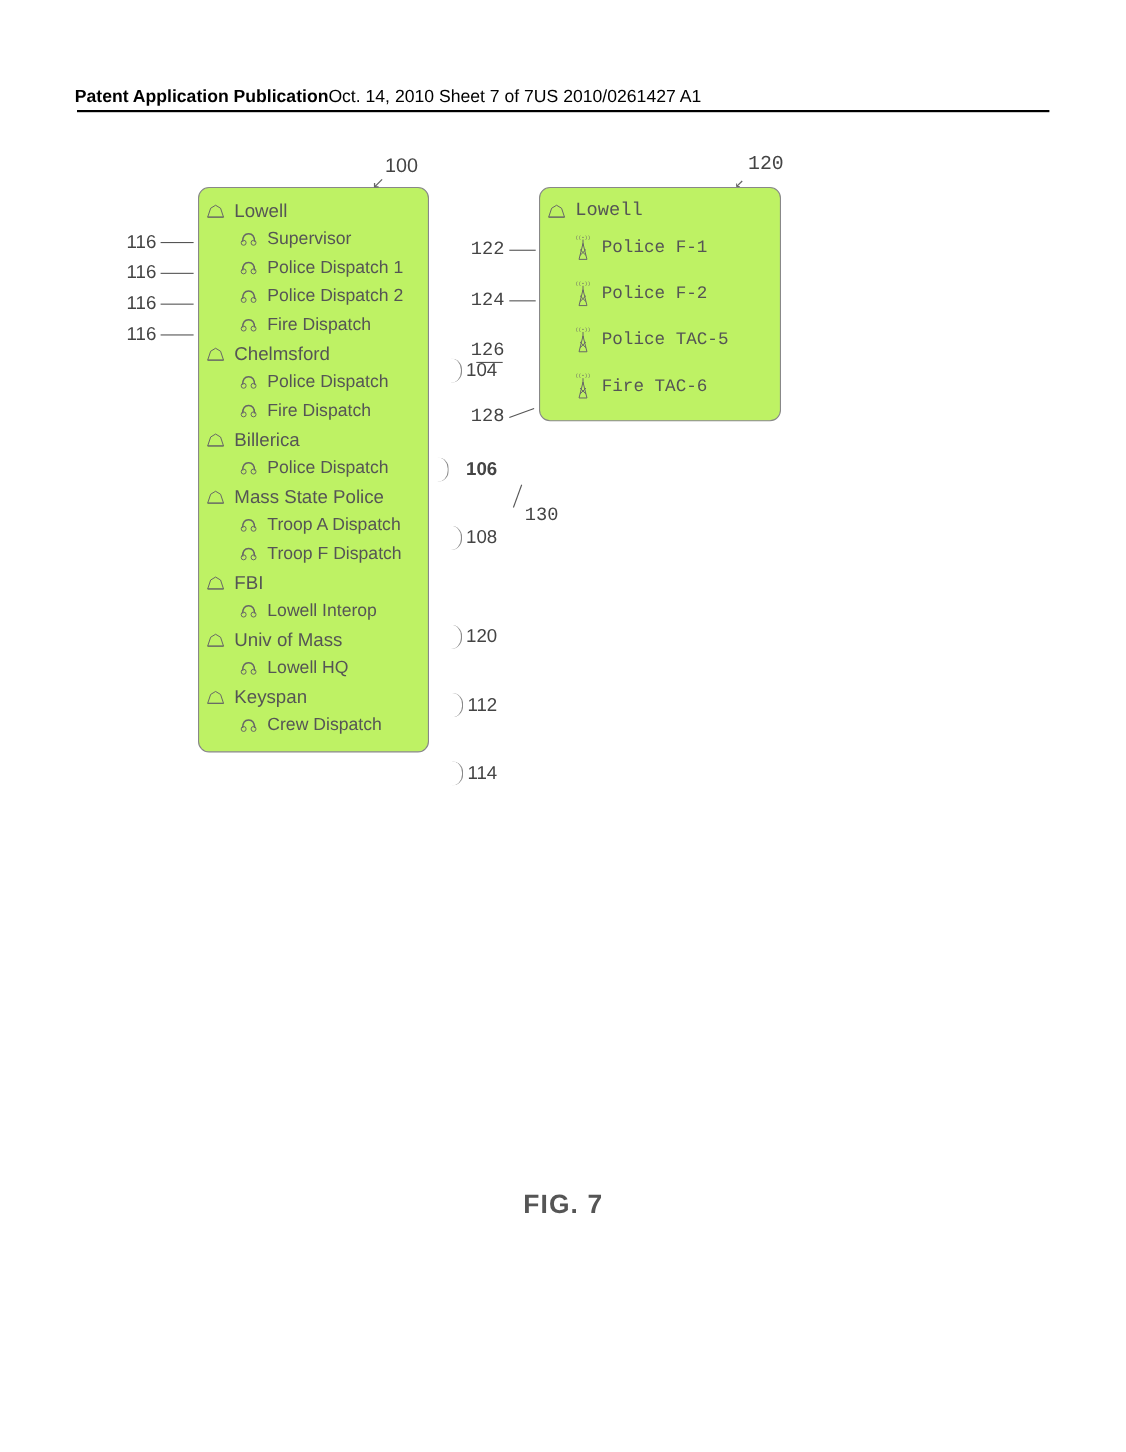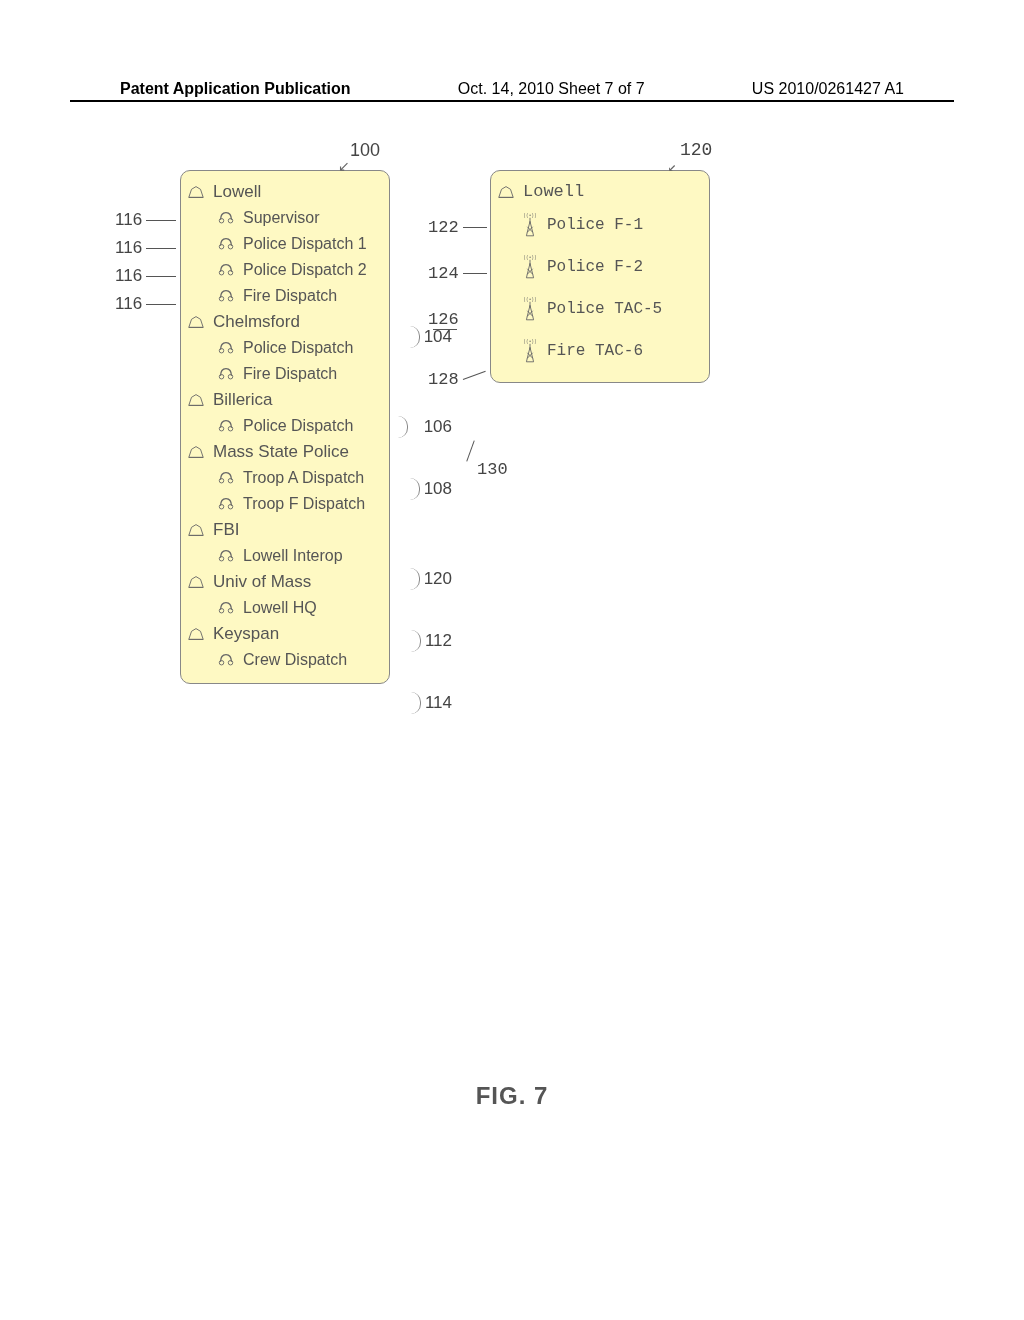--- a/index.html
+++ b/index.html
@@ -9,22 +9,22 @@
       background: white;
       font-family: Arial, Helvetica, sans-serif;
       position: relative;
     }
     .header {
       position: absolute;
       top: 80px;
       left: 0;
       right: 0;
       display: flex;
-      justify-content: space-between;
-      padding: 0 120px;
+      justify-content: flex-start;
+      padding: 0 68px;
       font-size: 16px;
     }
     .header-left { font-weight: bold; }
     .header-center { }
     .header-right { }
     .divider {
       position: absolute;
       top: 100px;
       left: 70px;
       right: 70px;
@@ -48,21 +48,21 @@
     }
     .ref-arrow-tl {
       position: absolute;
       font-size: 14px;
       color: #666;
     }
     .panel {
       border: 1.5px solid #888;
       border-radius: 10px;
       padding: 8px 12px 10px 12px;
-      background: #fef9c3;
+      background: #bef264;
       min-width: 210px;
     }
     .group-header {
       display: flex;
       align-items: center;
       gap: 8px;
       padding: 3px 0;
       margin-left: -6px;
     }
     .item-row {
@@ -164,21 +164,21 @@
         <span>116</span>
         <span class="leader-line" style="width:30px; margin-left:4px;"></span>
       </span>
 
     <span class="ref-right" style="right:-62px; top:156px;">
         <span class="curve-connector"></span>
         <span style="margin-left:4px;">104</span>
       </span>
     <span class="ref-right" style="right:-62px; top:246px;">
         <span class="curve-connector"></span>
-        <span style="margin-left:16px;">106</span>
+        <span style="margin-left:16px;font-weight:bold;">106</span>
       </span>
     <span class="ref-right" style="right:-62px; top:308px;">
         <span class="curve-connector"></span>
         <span style="margin-left:4px;">108</span>
       </span>
     <span class="ref-right" style="right:-62px; top:398px;">
         <span class="curve-connector"></span>
         <span style="margin-left:4px;">120</span>
       </span>
     <span class="ref-right" style="right:-62px; top:460px;">

